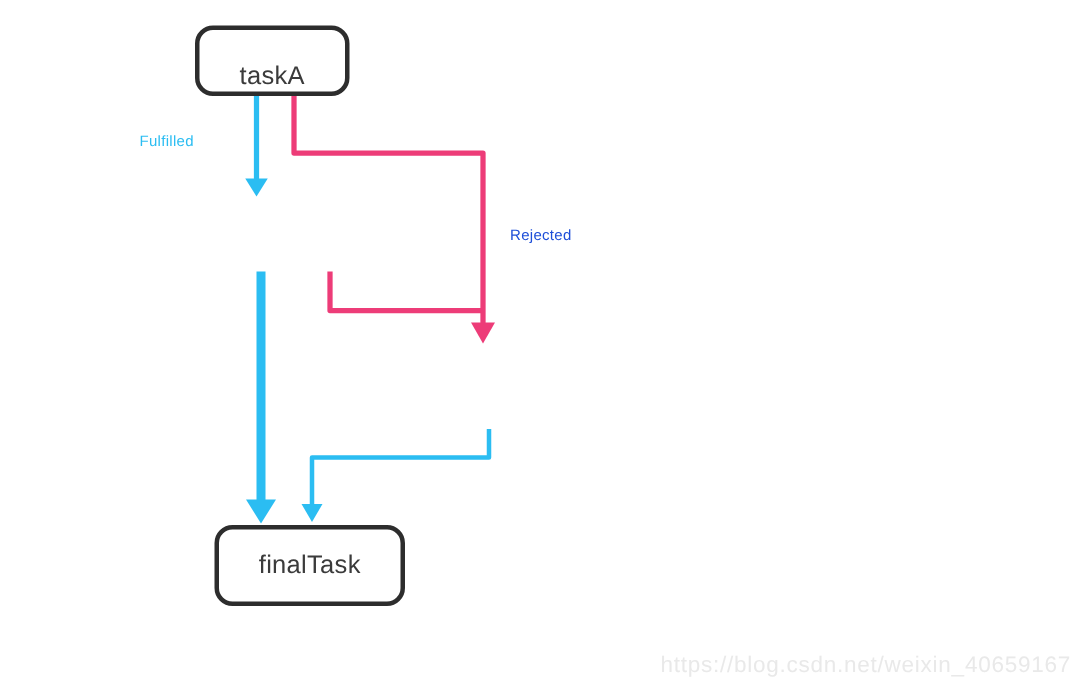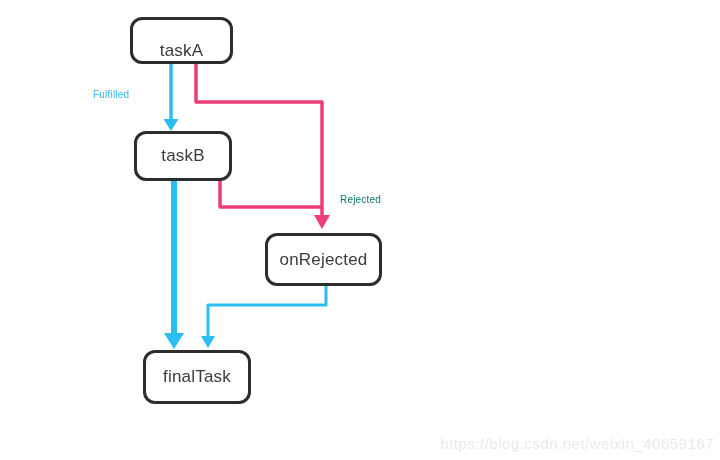--- a/index.html
+++ b/index.html
@@ -31,21 +31,21 @@
     display: flex;
     align-items: center;
     justify-content: center;
     font-size: 17px;
     color: #3b3b3b;
     letter-spacing: 0.2px;
   }
   .node-taskA      { left: 130px; top: 17px;  width: 103px; height: 47px; }
   .node-taskB      { left: 134px; top: 131px; width: 98px;  height: 50px; }
   .node-onRejected { left: 265px; top: 233px; width: 117px; height: 53px; }
-  .node-finalTask  { left: 143px; top: 350px; width: 108px; height: 54px; }
+  .node-finalTask  { left: 143px; top: 350px; width: 127px; height: 54px; }
   .edge-label {
     position: absolute;
     font-size: 10px;
     letter-spacing: 0.2px;
     white-space: nowrap;
   }
   .label-fulfilled { left: 93px;  top: 89px; }
   .label-rejected  { left: 340px; top: 152px; }
   .watermark {
     position: absolute;
@@ -76,31 +76,25 @@
     <polygon points="164,333 184,333 174,349" fill="#2bbdf2"></polygon>
 
     <path d="M326,286 L326,305 L208,305 L208,337" fill="none" stroke-width="3" stroke-linejoin="round" stroke="#2bbdf2"></path>
     <polygon points="201,336 215,336 208,348" fill="#2bbdf2"></polygon>
   </svg>
 
   <div class="node node-taskA" style="border-color: rgb(45, 45, 45); align-items: flex-end;">
     <span style="color: rgb(59, 59, 59);">taskA</span>
   </div>
 
-  <div class="node node-taskB" style="border-color: rgb(45, 45, 45);">
-    <span style="color: rgb(59, 59, 59);">taskB</span>
-  </div>
 
-  <div class="node node-onRejected" style="border-color: rgb(45, 45, 45);">
-    <span style="color: rgb(59, 59, 59);">onRejected</span>
-  </div>
 
   <div class="node node-finalTask" style="border-color: rgb(45, 45, 45);">
     <span style="color: rgb(59, 59, 59);">finalTask</span>
   </div>
 
   <div class="edge-label label-fulfilled" style="color: rgb(43, 189, 242);">Fulfilled</div>
 
-  <div class="edge-label label-rejected" style="color: #0f766e; margin-top: 42px;">Rejected</div>
+  <div class="edge-label label-rejected" style="color: #1d4ed8;">Rejected</div>
 
   <div class="watermark" style="color: rgb(233, 233, 233);">https://blog.csdn.net/weixin_40659167</div>
 
 </div>
 
 </body></html>

